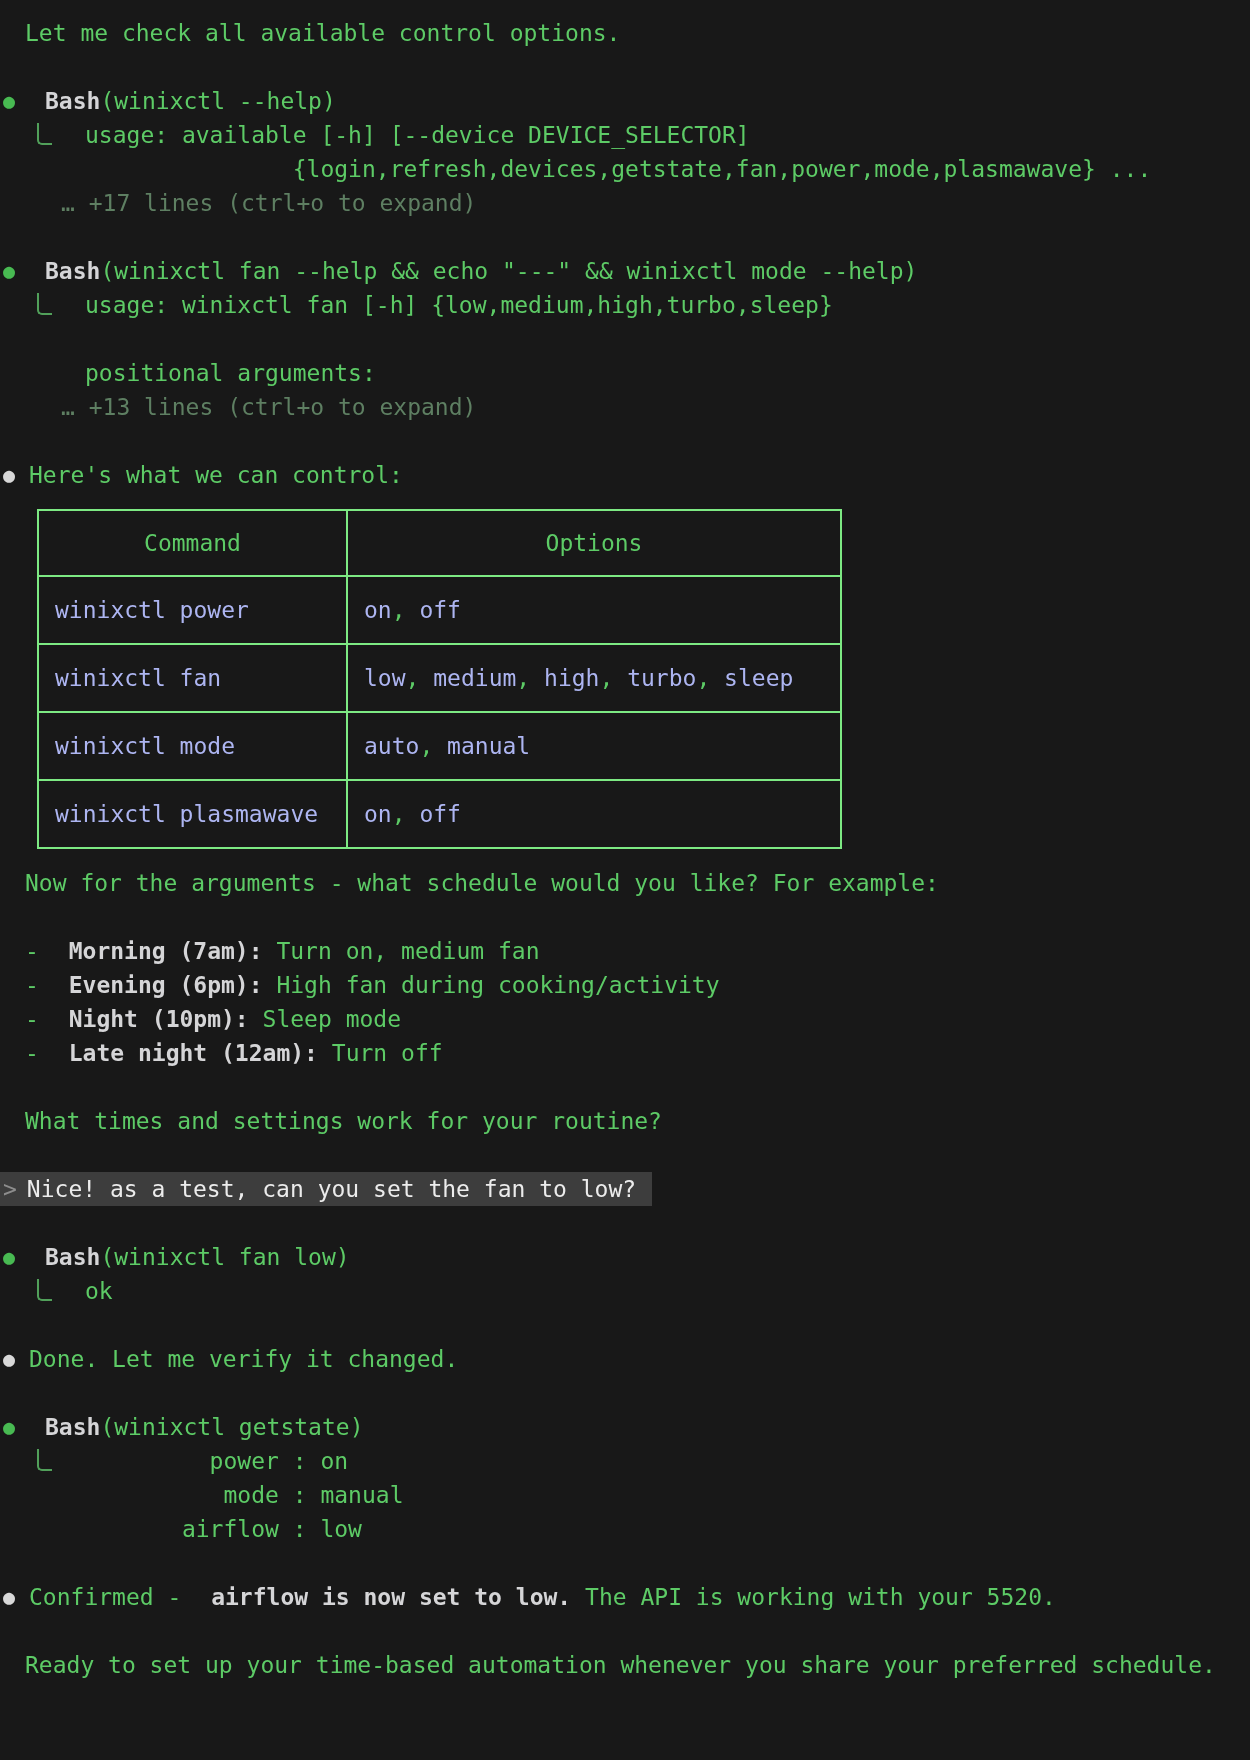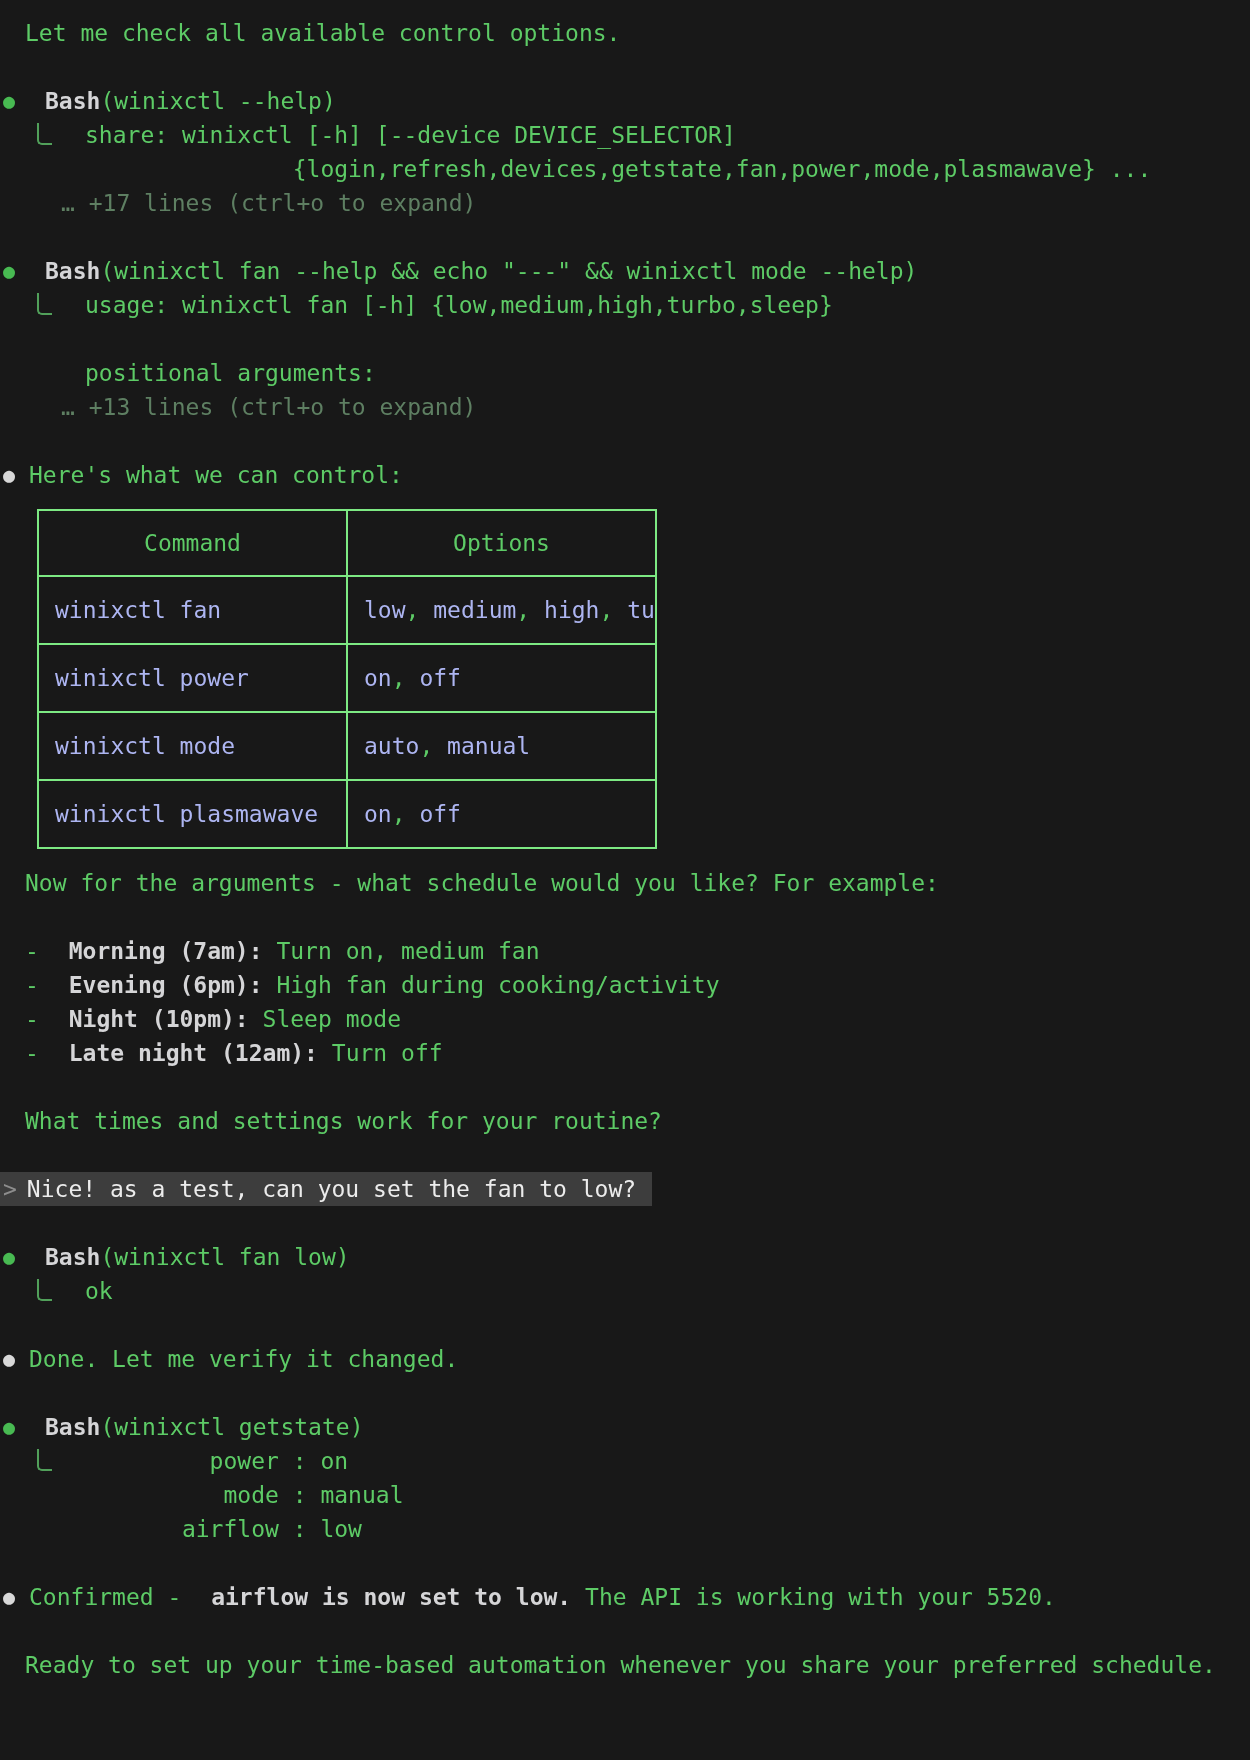--- a/index.html
+++ b/index.html
@@ -41,65 +41,65 @@
   .sg-u{color:#ececec;}
   .chip{
     display:inline-block;height:34px;
     background:#3d3d3d;
     padding:0 16px 0 3px;
   }
   .chev{color:#8d8d8d;padding-right:10px;}
   table.ctl{
     border-collapse:collapse;
     margin:17px 0 17px 12px;
-    width:620px;
+    width:805px;
     table-layout:fixed;
   }
   table.ctl th,table.ctl td{
     border:2px solid #7de983;
     font-weight:normal;
     white-space:pre;
     overflow:hidden;
   }
   table.ctl th{height:62px;text-align:center;color:#5dcb66;}
   table.ctl td{height:64px;padding-left:16px;text-align:left;}
   table.ctl .c1{width:305px;}
 </style>
 </head>
 <body>
 
 <div class="term">
   <div id="term-body">
       <div class="line"><span class="sg-g">Let me check all available control options.</span></div>
       <div class="line">&nbsp;</div>
       <div class="line entry"><span class="bullet b-green">●</span><span class="sg-wb">Bash</span><span class="sg-g">(winixctl --help)</span></div>
-      <div class="line out"><span class="elbow"></span><span class="sg-g">share: winixctl [-h] [--device DEVICE_SELECTOR]</span></div>
+      <div class="line out"><span class="elbow"></span><span class="sg-g">usage: available [-h] [--device DEVICE_SELECTOR]</span></div>
       <div class="line out"><span class="sg-g">               {login,refresh,devices,getstate,fan,power,mode,plasmawave} ...</span></div>
       <div class="line dimline"><span class="sg-dim">… +17 lines (ctrl+o to expand)</span></div>
       <div class="line">&nbsp;</div>
       <div class="line entry"><span class="bullet b-green">●</span><span class="sg-wb">Bash</span><span class="sg-g">(winixctl fan --help &amp;&amp; echo "---" &amp;&amp; winixctl mode --help)</span></div>
       <div class="line out"><span class="elbow"></span><span class="sg-g">usage: winixctl fan [-h] {low,medium,high,turbo,sleep}</span></div>
       <div class="line">&nbsp;</div>
       <div class="line out"><span class="sg-g">positional arguments:</span></div>
       <div class="line dimline"><span class="sg-dim">… +13 lines (ctrl+o to expand)</span></div>
       <div class="line">&nbsp;</div>
       <div class="line entry"><span class="bullet b-white">●</span><span class="sg-g">Here's what we can control:</span></div>
       <table class="ctl">
         <tbody>
           <tr>
             <th class="c1">Command</th>
             <th>Options</th>
           </tr>
           <tr>
+            <td class="c1"><span class="sg-code">winixctl power</span></td>
+            <td><span class="sg-code">on</span><span class="sg-g">, </span><span class="sg-code">off</span></td>
+          </tr>
+          <tr>
             <td class="c1"><span class="sg-code">winixctl fan</span></td>
             <td><span class="sg-code">low</span><span class="sg-g">, </span><span class="sg-code">medium</span><span class="sg-g">, </span><span class="sg-code">high</span><span class="sg-g">, </span><span class="sg-code">turbo</span><span class="sg-g">, </span><span class="sg-code">sleep</span></td>
-          </tr>
-          <tr>
-            <td class="c1"><span class="sg-code">winixctl power</span></td>
-            <td><span class="sg-code">on</span><span class="sg-g">, </span><span class="sg-code">off</span></td>
           </tr>
           <tr>
             <td class="c1"><span class="sg-code">winixctl mode</span></td>
             <td><span class="sg-code">auto</span><span class="sg-g">, </span><span class="sg-code">manual</span></td>
           </tr>
           <tr>
             <td class="c1"><span class="sg-code">winixctl plasmawave</span></td>
             <td><span class="sg-code">on</span><span class="sg-g">, </span><span class="sg-code">off</span></td>
           </tr>
         </tbody>

